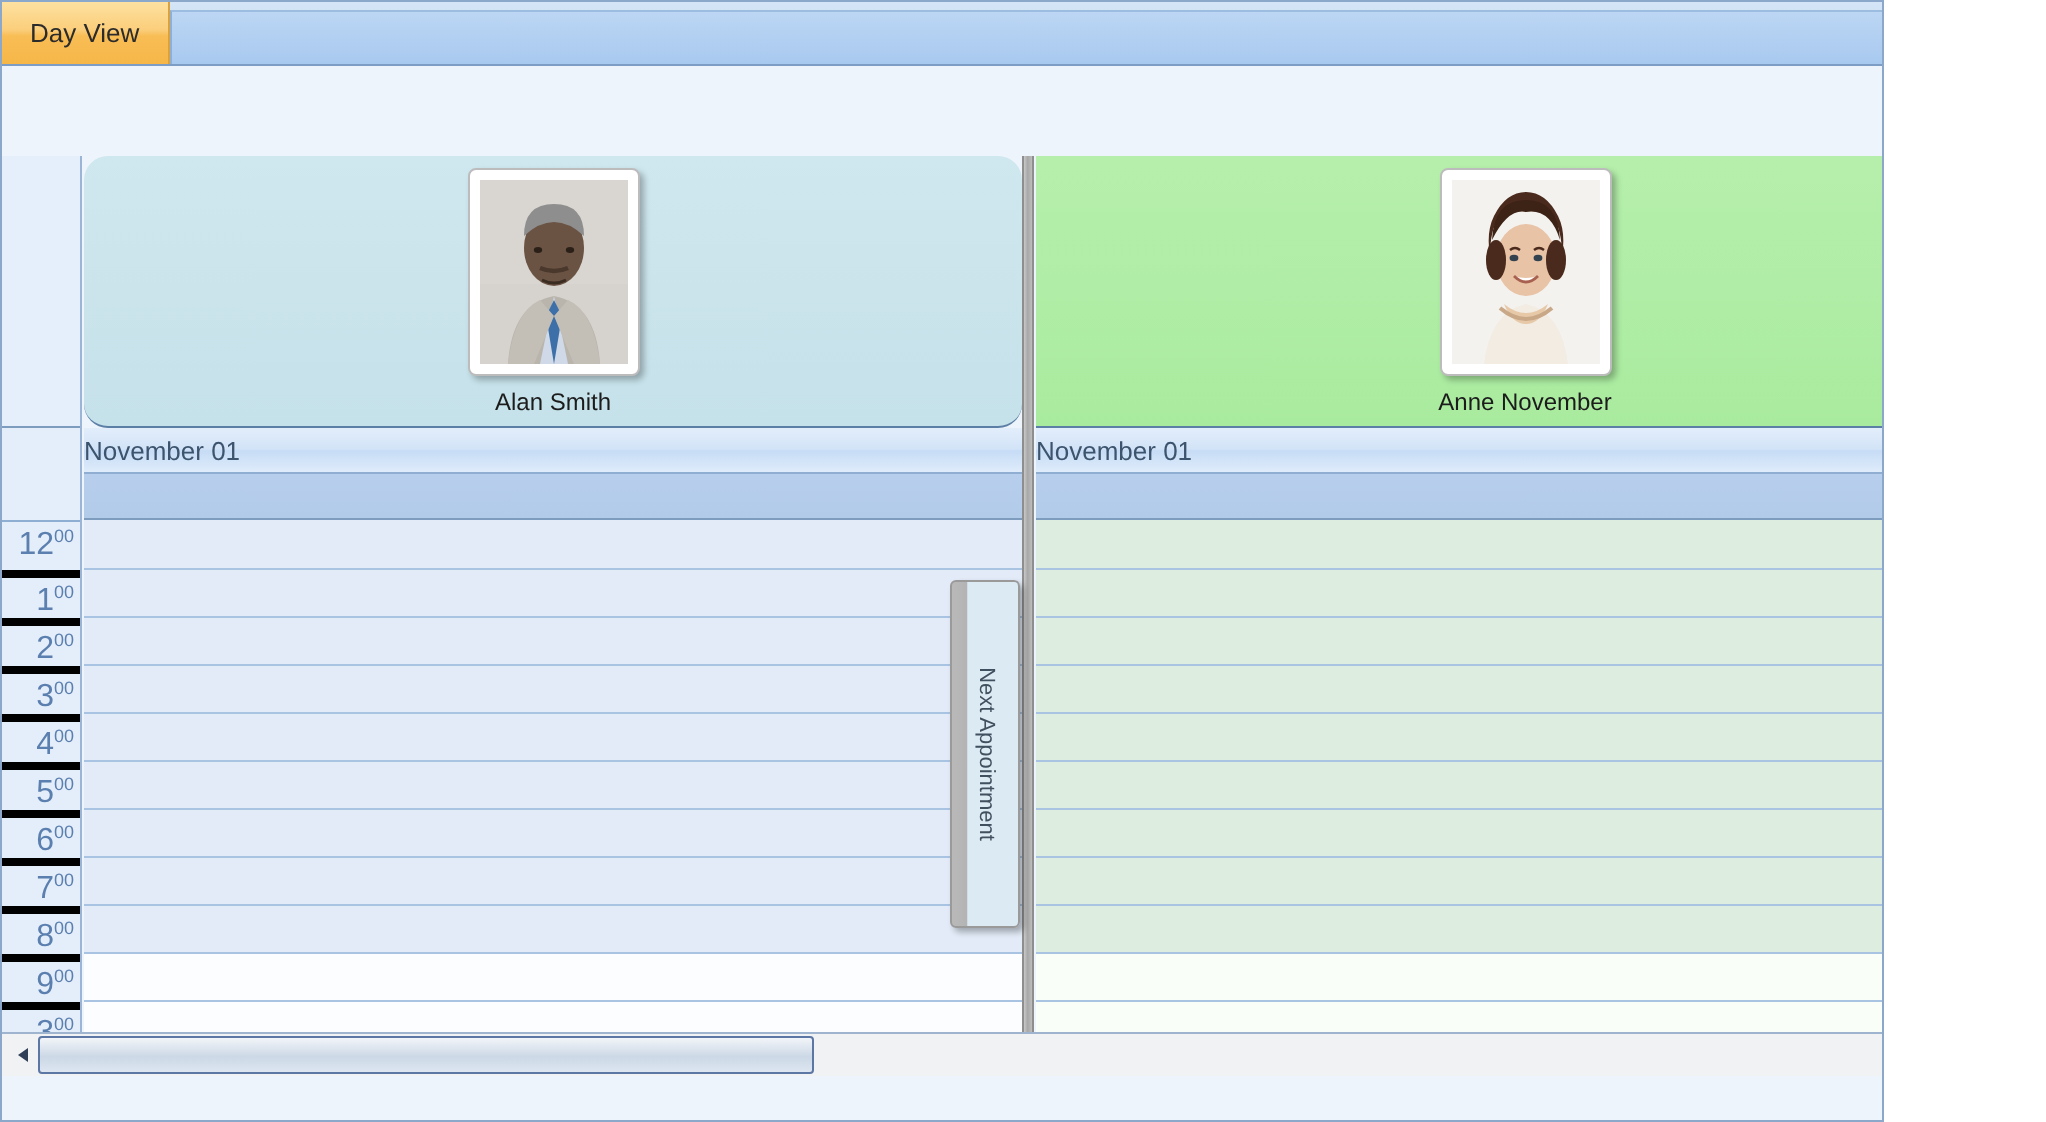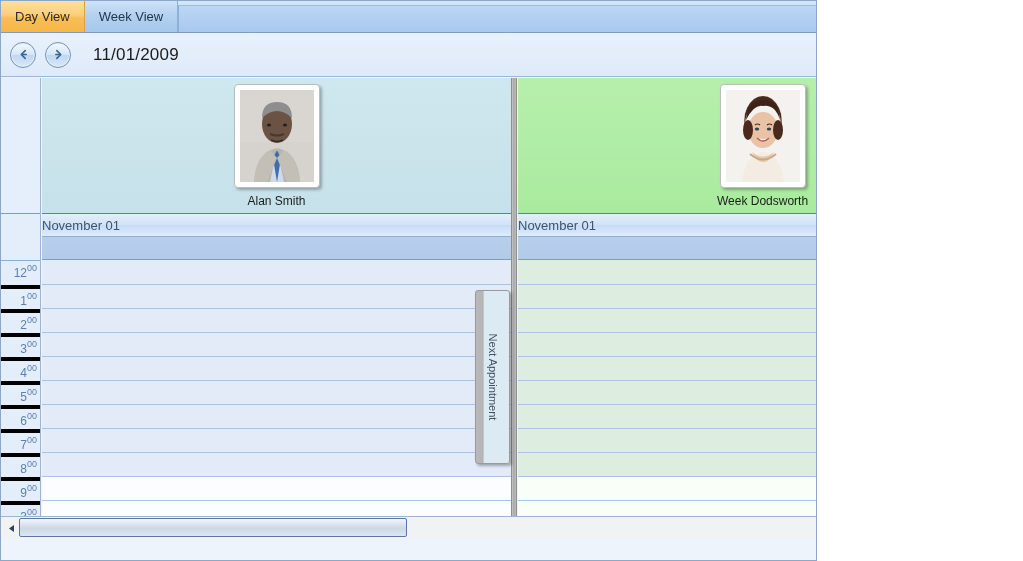--- a/index.html
+++ b/index.html
@@ -2,21 +2,21 @@
 <html><head>
 <meta charset="utf-8">
 <style>
   html,body{margin:0;padding:0;}
   body{
     width:1023px;height:561px;overflow:hidden;
     font-family:"Liberation Sans", sans-serif;
     background:#ffffff;
     -webkit-font-smoothing:antialiased;
   }
-  .app{position:relative;width:817px;height:561px;box-sizing:border-box;
+  .app{position:relative;width:942px;height:561px;box-sizing:border-box;
        border:1px solid #8ba7c9;background:#eef4fb;overflow:hidden;}
 
   
   .tabbar{position:absolute;left:0;top:0;width:1023px;height:32px;
           background:linear-gradient(to bottom,#d5e5f7 0%,#bfd8f2 100%);
           border-bottom:1px solid #7d9dc4;display:flex;align-items:flex-end;
           box-sizing:border-box;}
   .tab{height:31px;line-height:31px;padding:0 14px;font-size:13px;color:#21374d;
        box-sizing:border-box;border-right:1px solid #8fb0d4;white-space:nowrap;
        background:linear-gradient(to bottom,#cfe2f7 0%,#b2d0ef 50%,#a5c8ec 100%);
@@ -46,37 +46,37 @@
 
   
   .gutter{position:absolute;left:0;top:0;width:40px;height:460px;
           background:#e4eefb;border-right:1px solid #9ab5d6;box-sizing:border-box;z-index:5;}
   .gutter-head{height:136px;background:#e5effb;border-bottom:1px solid #7e9cbe;box-sizing:border-box;}
   .gutter-sub{height:47px;background:#e4eefb;border-bottom:1px solid #8fafd2;box-sizing:border-box;}
   .ruler{position:relative;height:276px;overflow:hidden;}
   .tick{height:24px;box-sizing:border-box;border-top:4px solid #000000;
         position:relative;text-align:right;padding-right:3px;color:#5b7fae;}
   .tick:first-child{border-top:none;}
-  .tick .h{font-size:12px;line-height:24px;vertical-align:baseline;}
+  .tick .h{font-size:16px;line-height:24px;vertical-align:baseline;}
   .tick .m{font-size:9px;position:relative;top:-6px;left:0px;}
 
   
   .cols{position:absolute;left:41px;top:0;right:0;height:460px;}
   .col{position:absolute;top:0;height:460px;box-sizing:border-box;}
   .col-a{left:0;width:469px;}
   .splitter{position:absolute;left:469px;top:0;width:6px;height:460px;
             background:linear-gradient(to right,#c9c9c9,#a8a8a8 45%,#bdbdbd 100%);
             border-left:1px solid #8e8e8e;border-right:1px solid #8e8e8e;box-sizing:border-box;z-index:6;
             cursor:col-resize;}
   .col-b{left:476px;width:489px;}
 
   .res-head{height:136px;box-sizing:border-box;border-bottom:1px solid #5c7fa6;
             display:flex;flex-direction:column;align-items:center;justify-content:center;
             position:relative;}
-  .res-head.a{background:linear-gradient(to bottom,#cfe7ef 0%,#cbe4ec 50%,#c5e1ea 100%);}
+  .res-head.a{background:linear-gradient(to bottom,#cfe7ef 0%,#cbe4ec 50%,#c5e1ea 100%);border-radius:12px;}
   .res-head.b{background:linear-gradient(to bottom,#b6efac 0%,#b0eda6 50%,#a9eb9e 100%);}
   .photo{width:86px;height:104px;background:#ffffff;border:1px solid #bcbcbc;border-radius:4px;
          box-shadow:2px 2px 3px rgba(0,0,0,.28);padding:5px;box-sizing:border-box;}
   .photo-inner{width:100%;height:100%;overflow:hidden;position:relative;background:#cfcfcf;}
   .res-name{font-size:12px;color:#1c1c1c;margin-top:6px;}
 
   .date-head{height:23px;line-height:23px;font-size:13px;color:#3c546d;
              box-sizing:border-box;border-bottom:1px solid #90aed1;
              background:linear-gradient(to bottom,#e3eefb 0%,#d2e3f7 48%,#c6dcf5 52%,#dfecfb 100%);}
   .allday{height:23px;box-sizing:border-box;border-bottom:1px solid #7e9cbe;
@@ -116,45 +116,23 @@
 </style>
 </head>
 <body>
 
 <div class="app">
 
   <div class="tabbar">
     <div class="tab active">
       <span>Day View</span>
     </div>
-    <div class="tab">
-      <span>Week View</span>
-    </div>
     <div class="tab-filler"></div>
   </div>
 
-  <div class="navbar">
-    <div class="navbtn">
-      <span>
-        <svg width="13" height="13" viewBox="0 0 13 13">
-          <path d="M8.2 2.6 L4.3 6.5 L8.2 10.4" fill="none" stroke="#3c6396" stroke-width="1.6" stroke-linecap="round" stroke-linejoin="round"></path>
-          <path d="M4.6 6.5 L9.2 6.5" stroke="#3c6396" stroke-width="1.6" stroke-linecap="round"></path>
-        </svg>
-      </span>
-    </div>
-    <div class="navbtn">
-      <span>
-        <svg width="13" height="13" viewBox="0 0 13 13">
-          <path d="M4.8 2.6 L8.7 6.5 L4.8 10.4" fill="none" stroke="#3c6396" stroke-width="1.6" stroke-linecap="round" stroke-linejoin="round"></path>
-          <path d="M3.8 6.5 L8.4 6.5" stroke="#3c6396" stroke-width="1.6" stroke-linecap="round"></path>
-        </svg>
-      </span>
-    </div>
-    <div class="navdate">11/01/2009</div>
-  </div>
 
   <div class="sched">
 
     <div class="gutter">
       <div class="gutter-head"></div>
       <div class="gutter-sub"></div>
       <div class="ruler" id="ruler">
           <div class="tick"><span class="h">12</span><span class="m">00</span></div>
           <div class="tick"><span class="h">1</span><span class="m">00</span></div>
           <div class="tick"><span class="h">2</span><span class="m">00</span></div>
@@ -232,21 +210,21 @@
                 <path d="M29 35 q2.5 -2 5 0" stroke="#4a2a1c" stroke-width="1.2" fill="none"></path>
                 <path d="M41 35 q2.5 -2 5 0" stroke="#4a2a1c" stroke-width="1.2" fill="none"></path>
                 <path d="M31 48 q6 5 12 0 q-6 2 -12 0z" fill="#ffffff"></path>
                 <path d="M31 48 q6 6 12 0" stroke="#a8604f" stroke-width="1.4" fill="none"></path>
                 <path d="M16 92 q3 -26 21 -30 q18 4 21 30z" fill="#f2ece2"></path>
                 <path d="M26 62 q11 9 22 0 q-4 10 -11 10 q-7 0 -11 -10z" fill="#e7c9a8"></path>
                 <path d="M24 64 q13 11 26 0" stroke="#c9a888" stroke-width="2" fill="none"></path>
               </svg>
             </div>
           </div>
-          <div class="res-name">Week Dodsworth</div>
+          <div class="res-name">Anne November</div>
         </div>
         <div class="date-head">November 01</div>
         <div class="allday"></div>
         <div class="grid" id="grid-b">
             <div class="row off"></div>
             <div class="row off"></div>
             <div class="row off"></div>
             <div class="row off"></div>
             <div class="row off"></div>
             <div class="row off"></div>

